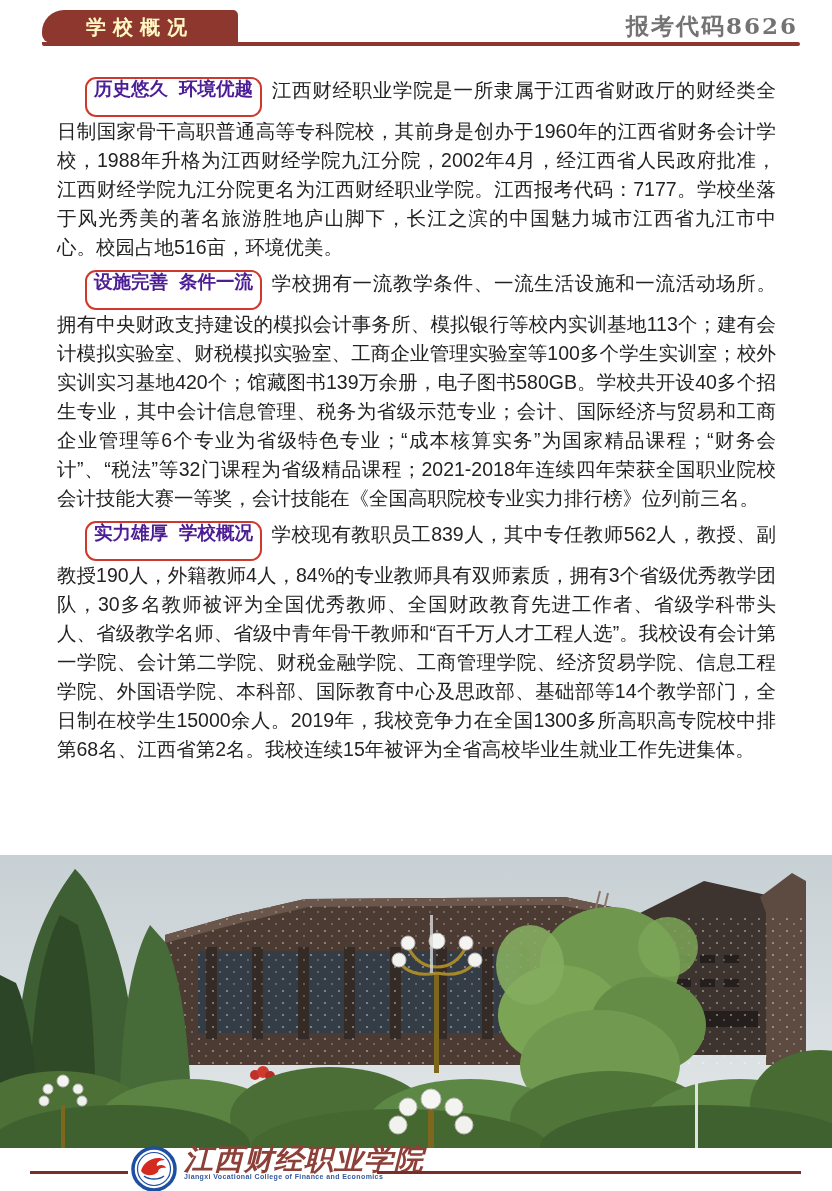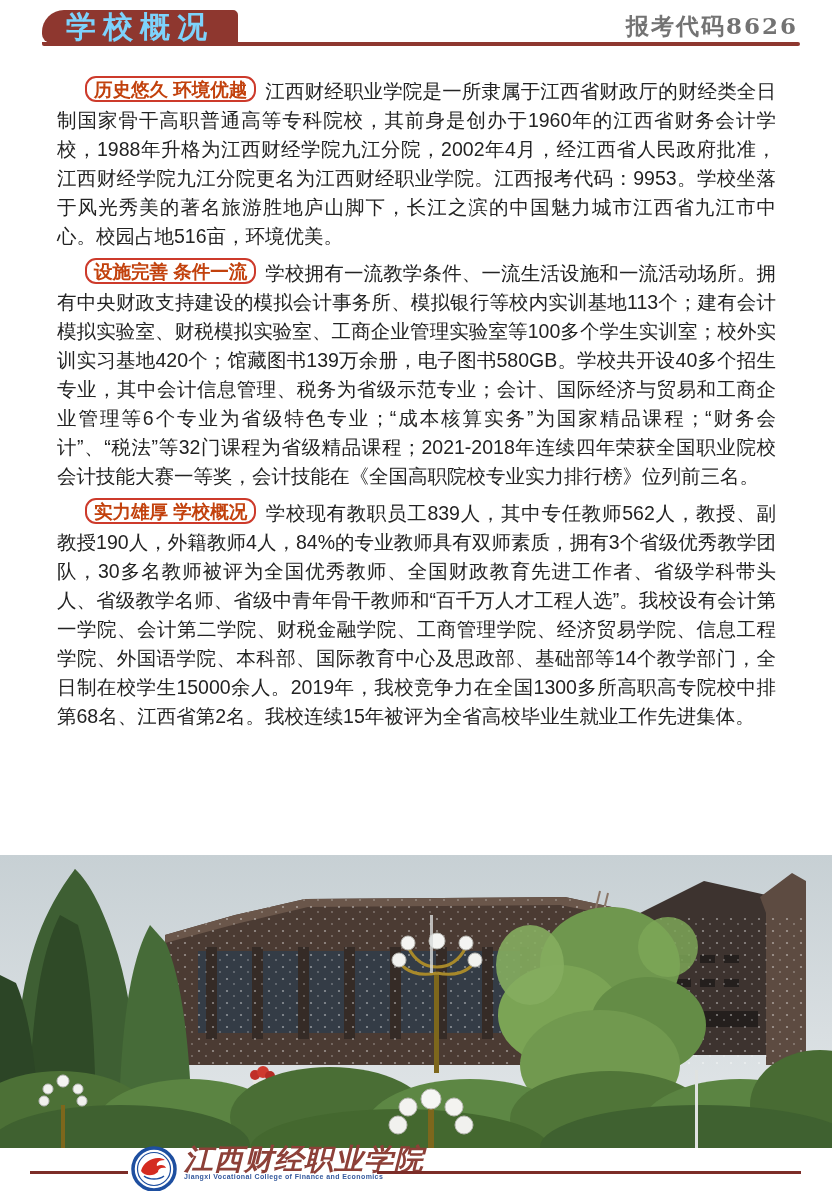--- a/index.html
+++ b/index.html
@@ -4,42 +4,42 @@
 <style>
   html,body{margin:0;padding:0;}
   body{
     width:832px;height:1191px;position:relative;background:#ffffff;overflow:hidden;
     font-family:"Liberation Sans",sans-serif;
   }
   
   .hdr-tab{
     position:absolute;left:42px;top:10px;width:196px;height:33px;
     background:#8e372f;border-radius:22px 5px 0 9px;
-    color:#7dd3fc;font-size:30px;font-weight:bold;letter-spacing:7px;
+    color:#fef9c3;font-size:20px;font-weight:bold;letter-spacing:7px;
     text-align:center;line-height:34px;
   }
   .hdr-rule{
     position:absolute;left:42px;top:42px;width:758px;height:4px;
     background:#8e372f;border-radius:0 2px 2px 2px;
   }
   .hdr-code{
     position:absolute;right:34px;top:11px;
     font-family:"DejaVu Serif",serif;font-weight:bold;font-size:23px;
     color:#737373;letter-spacing:2px;
   }
   
   .content{position:absolute;left:57px;top:76px;width:719px;}
   p.para{
     margin:0 0 7px;font-size:19.5px;line-height:29px;color:#232323;
     text-align:justify;text-indent:28px;word-break:break-all;
   }
   .badge{
-    display:inline-block;text-indent:0;border:2px solid #cd3a2b;color:#c2410c;
+    display:inline-block;text-indent:0;border:2px solid #cd3a2b;color:#4c1d95;
     border-radius:11px;font-weight:bold;font-size:18.5px;line-height:21px;
-    padding:1px 7px 0;margin-right:9px;vertical-align:2px;white-space:nowrap;
+    padding:1px 7px 14px;margin-right:9px;vertical-align:2px;white-space:nowrap;font-family:Liberation Mono, monospace;
   }
   
   .photo{position:absolute;left:0;top:855px;width:832px;height:293px;}
   .photo svg{display:block;}
   
   .f-line{position:absolute;height:3px;background:#7c2d28;top:1171px;}
   .f-line.left{left:30px;width:98px;}
   .f-line.right{left:377px;width:424px;}
   .f-logo{position:absolute;left:130px;top:1145px;width:48px;height:48px;}
   .f-name{position:absolute;left:184px;top:1146px;width:230px;}
@@ -55,21 +55,21 @@
 </head>
 <body>
 
 <div class="hdr-tab">
   <span>学校概况</span>
 </div>
 <div class="hdr-rule"></div>
 <div class="hdr-code">报考代码8626</div>
 
 <div class="content">
-  <p class="para"><span class="badge">历史悠久 环境优越</span><span>江西财经职业学院是一所隶属于江西省财政厅的财经类全日制国家骨干高职普通高等专科院校，其前身是创办于1960年的江西省财务会计学校，1988年升格为江西财经学院九江分院，2002年4月，经江西省人民政府批准，江西财经学院九江分院更名为江西财经职业学院。江西报考代码：9953。学校坐落于风光秀美的著名旅游胜地庐山脚下，长江之滨的中国魅力城市江西省九江市中心。校园占地516亩，环境优美。</span></p>
+  <p class="para"><span class="badge">历史悠久 环境优越</span><span>江西财经职业学院是一所隶属于江西省财政厅的财经类全日制国家骨干高职普通高等专科院校，其前身是创办于1960年的江西省财务会计学校，1988年升格为江西财经学院九江分院，2002年4月，经江西省人民政府批准，江西财经学院九江分院更名为江西财经职业学院。江西报考代码：7177。学校坐落于风光秀美的著名旅游胜地庐山脚下，长江之滨的中国魅力城市江西省九江市中心。校园占地516亩，环境优美。</span></p>
   <p class="para"><span class="badge">设施完善 条件一流</span><span>学校拥有一流教学条件、一流生活设施和一流活动场所。拥有中央财政支持建设的模拟会计事务所、模拟银行等校内实训基地113个；建有会计模拟实验室、财税模拟实验室、工商企业管理实验室等100多个学生实训室；校外实训实习基地420个；馆藏图书139万余册，电子图书580GB。学校共开设40多个招生专业，其中会计信息管理、税务为省级示范专业；会计、国际经济与贸易和工商企业管理等6个专业为省级特色专业；“成本核算实务”为国家精品课程；“财务会计”、“税法”等32门课程为省级精品课程；2021-2018年连续四年荣获全国职业院校会计技能大赛一等奖，会计技能在《全国高职院校专业实力排行榜》位列前三名。</span></p>
   <p class="para"><span class="badge">实力雄厚 学校概况</span><span>学校现有教职员工839人，其中专任教师562人，教授、副教授190人，外籍教师4人，84%的专业教师具有双师素质，拥有3个省级优秀教学团队，30多名教师被评为全国优秀教师、全国财政教育先进工作者、省级学科带头人、省级教学名师、省级中青年骨干教师和“百千万人才工程人选”。我校设有会计第一学院、会计第二学院、财税金融学院、工商管理学院、经济贸易学院、信息工程学院、外国语学院、本科部、国际教育中心及思政部、基础部等14个教学部门，全日制在校学生15000余人。2019年，我校竞争力在全国1300多所高职高专院校中排第68名、江西省第2名。我校连续15年被评为全省高校毕业生就业工作先进集体。</span></p>
 </div>
 
 <div class="photo">
 <svg width="832" height="293" viewBox="0 0 832 293" xmlns="http://www.w3.org/2000/svg">
   <defs>
     <linearGradient id="sky" x1="0" y1="0" x2="0" y2="1">
       <stop offset="0" stop-color="#c7d0d4"></stop>
       <stop offset="0.6" stop-color="#d8dee1"></stop>

